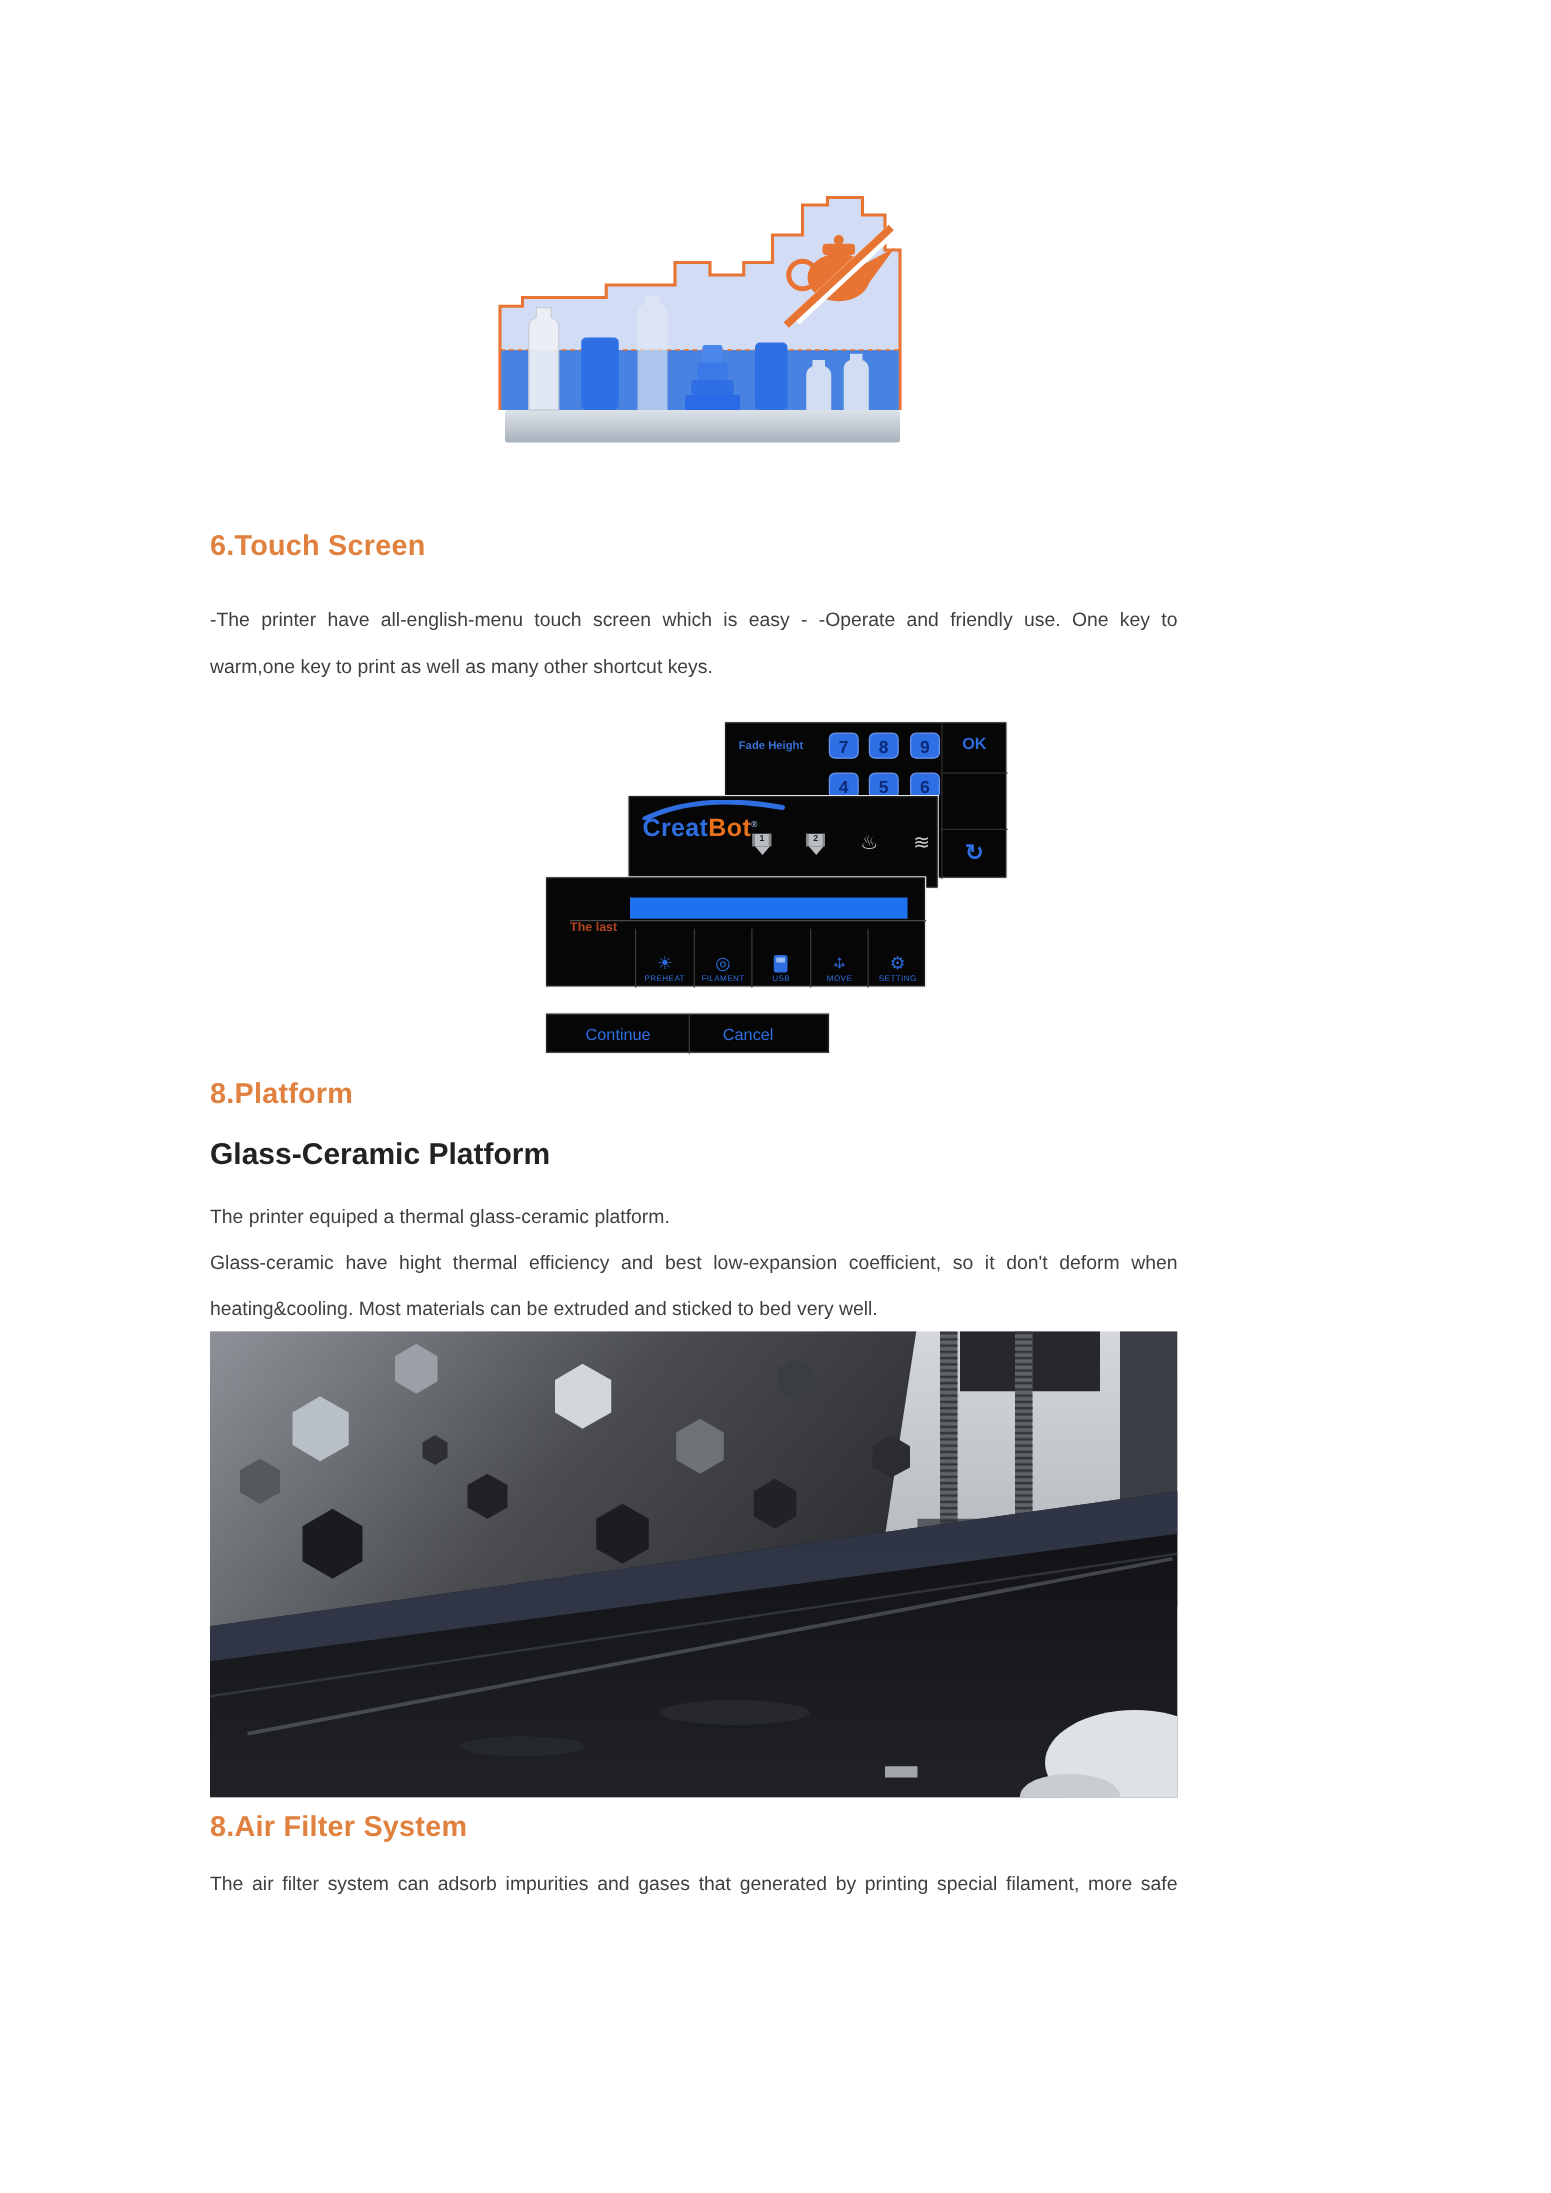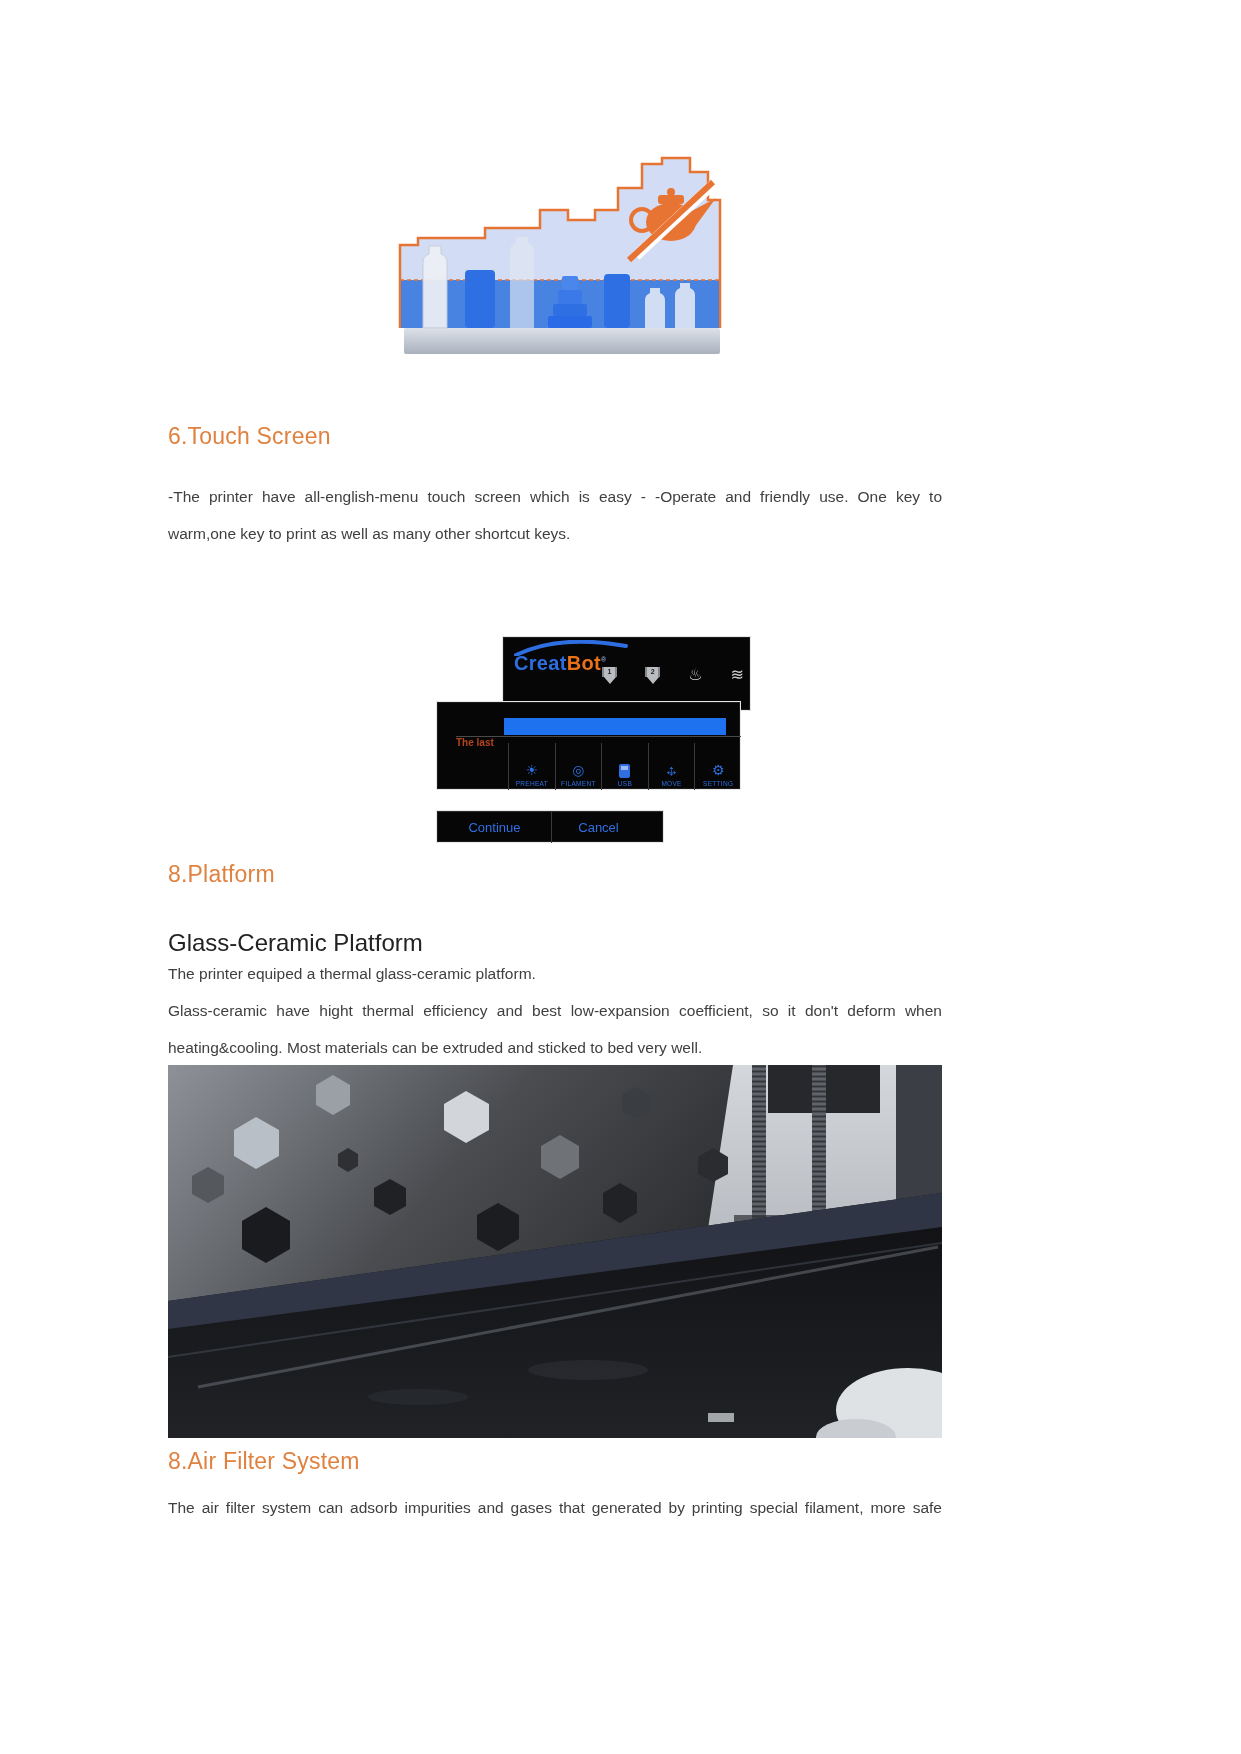--- a/index.html
+++ b/index.html
@@ -1,22 +1,22 @@
 <!DOCTYPE html>
 <html><head>
 <meta charset="utf-8">
 <style>
   * { margin:0; padding:0; box-sizing:border-box; }
   html,body { background:#ffffff; }
   body { font-family:"Liberation Sans", sans-serif; }
   .page { position:relative; width:1241px; height:1754px; background:#fff; overflow:hidden; }
 
   
-  .h-orange { position:absolute; left:168px; color:#E0813F; font-size:23px; font-weight:400; letter-spacing:.2px; white-space:nowrap; }
-  .h-sub { position:absolute; left:168px; color:#222; font-size:24px; font-weight:400; white-space:nowrap;margin-top:19px; }
+  .h-orange { position:absolute; left:168px; color:#E0813F; font-size:23px; font-weight:700; letter-spacing:.2px; white-space:nowrap; }
+  .h-sub { position:absolute; left:168px; color:#222; font-size:24px; font-weight:700; white-space:nowrap; }
   .pline { position:absolute; left:168px; width:774px; color:#3f3f3f; font-size:15.5px; line-height:22px; }
   .just { text-align:justify; text-align-last:justify; }
 
   
   .fig-top { position:absolute; left:390px; top:150px; width:345px; height:215px; }
   .photo { position:absolute; left:168px; top:1065px; width:774px; height:373px; }
 
   
   .composite { position:absolute; left:437px; top:578px; width:370px; height:230px; }
   .panel { position:absolute; background:#060606; border:1px solid #1c1c1c; box-shadow:0 0 0 1px #e7e7e7; }
@@ -109,20 +109,34 @@
       </g>
     </svg>
   </div>
 
   <div class="h-orange" style="top:423px">6.Touch Screen</div>
   <div class="pline just" style="top:486px">-The printer have all-english-menu touch screen which is easy - -Operate and friendly use. One key to</div>
   <div class="pline" style="top:523px">warm,one key to print as well as many other shortcut keys.</div>
 
   <div class="composite">
 
+    <div class="panel back-panel">
+      <div class="fade-label">Fade Height</div>
+      <div class="numkey kcol1 krow1">7</div>
+      <div class="numkey kcol2 krow1">8</div>
+      <div class="numkey kcol3 krow1">9</div>
+      <div class="numkey kcol1 krow2">4</div>
+      <div class="numkey kcol2 krow2">5</div>
+      <div class="numkey kcol3 krow2">6</div>
+      <div class="okcol-divider"></div>
+      <div class="okcol-h1"></div>
+      <div class="okcol-h2"></div>
+      <div class="ok-btn">OK</div>
+      <div class="refresh">↻</div>
+    </div>
 
     <div class="panel mid-panel">
       <div class="logo-wrap">
         <svg class="logo-swoosh" width="118" height="16" viewBox="0 0 118 16">
           <path d="M4,15 Q48,-6 114,6" fill="none" stroke="#2E6EE0" stroke-width="4" stroke-linecap="round"></path>
         </svg>
         <div class="logo-text"><span class="logo-blue">Creat</span><span class="logo-orange">Bot</span><span class="logo-r">®</span></div>
       </div>
       <div class="mid-icons">
         <div class="ext">

